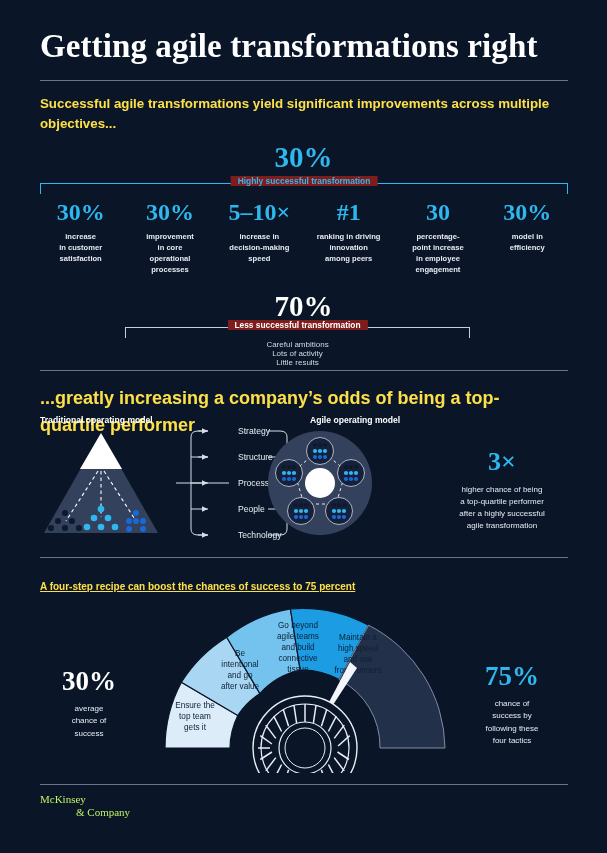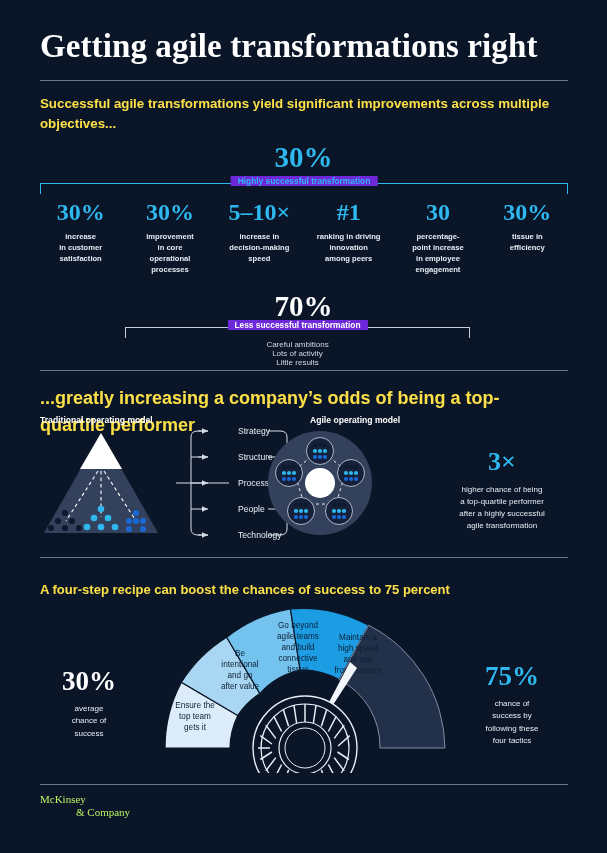--- a/index.html
+++ b/index.html
@@ -22,40 +22,40 @@
   }
   .rule{position:absolute;height:1px;background:#9aa7bd;opacity:.65;}
   .rule-title{left:40px;top:80px;width:528px;}
 
   .subhead{
     position:absolute;left:40px;width:520px;
     font-size:13.3px;font-weight:700;line-height:1.48;color:#fde047;
   }
   .subhead-1{top:94px;}
   .subhead-2{top:385px;font-size:18px;}
-  .subhead-3{top:580px;font-size:13px;}
+  .subhead-3{top:580px;font-size:10px;text-decoration:underline;}
 
   
   .big-pct{
     position:absolute;text-align:center;
     font-family:"Liberation Serif", serif;
     font-weight:700;
   }
   .pct30-top{left:0;right:0;top:141px;font-size:29px;color:#2fb8f0;}
   .pct70{left:0;right:0;top:290px;font-size:29px;color:#ffffff;}
 
   
   .bracket{position:absolute;height:11px;}
   .bracket .line{position:absolute;top:0;height:1px;background:#2fb8f0;}
   .bracket .tick{position:absolute;top:0;width:1px;height:11px;background:#2fb8f0;}
   .bracket.light .line,.bracket.light .tick{background:#c5cede;}
   .bracket-label{
     position:absolute;top:-7px;text-align:center;
     font-size:8.4px;font-weight:700;color:#2fb8f0;
-    background:#6d28d9;padding:0 7px;white-space:nowrap;
+    background:#7f1d1d;padding:0 7px;white-space:nowrap;
   }
   .bracket.light .bracket-label{color:#ffffff;}
 
   .bracket-hi{left:40px;top:183px;width:528px;}
   .bracket-lo{left:125px;top:327px;width:345px;}
 
   .stats{position:absolute;left:36px;top:200px;width:536px;display:flex;}
   .stat{flex:1;text-align:center;padding:0 3px;}
   .stat .num{
     font-family:"Liberation Serif", serif;
@@ -155,21 +155,21 @@
     </div>
     <div class="stat">
       <div class="num">30</div>
       <div class="cap" style="white-space:pre-line">percentage-
 point increase
 in employee
 engagement</div>
     </div>
     <div class="stat">
       <div class="num">30%</div>
-      <div class="cap" style="white-space:pre-line">tissue in
+      <div class="cap" style="white-space:pre-line">model in
 efficiency</div>
     </div>
   </div>
 
   <div class="big-pct pct70">70%</div>
 
   <div class="bracket bracket-lo light">
     <div class="line" style="left:0;width:120px;"></div>
     <div class="line" style="right:0;width:120px;"></div>
     <div class="tick" style="left:0;"></div>

